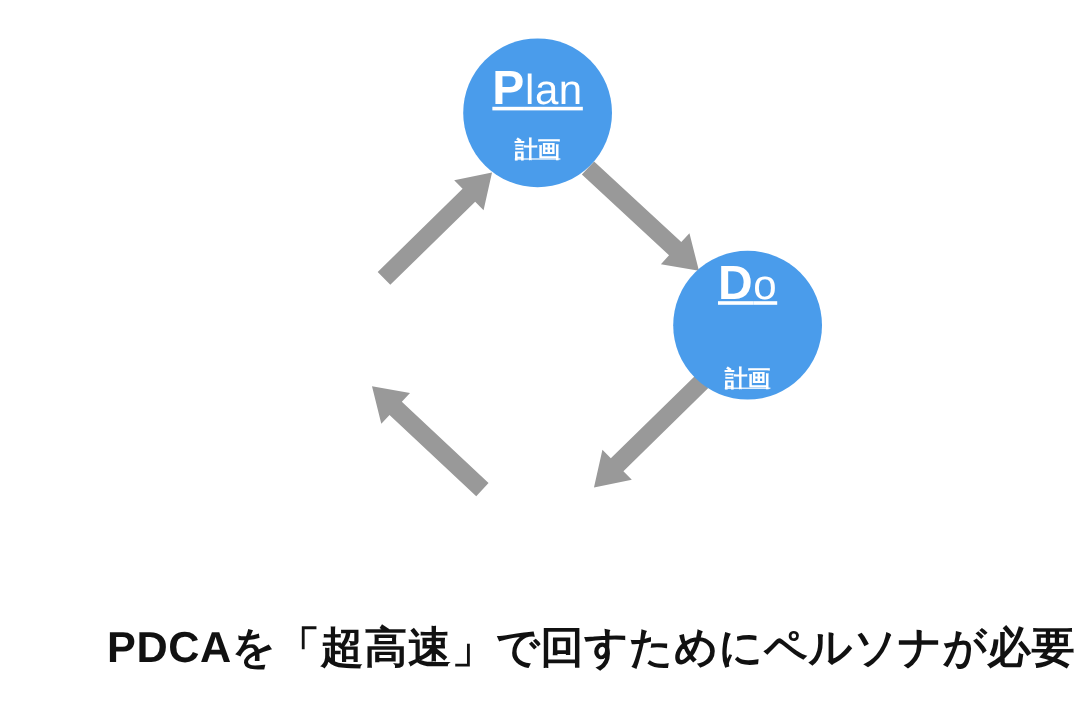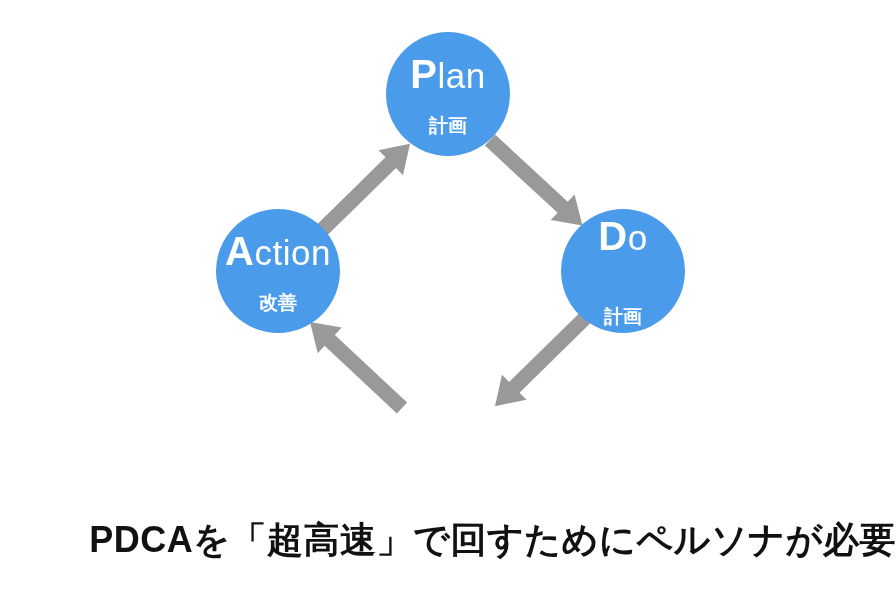--- a/index.html
+++ b/index.html
@@ -23,20 +23,21 @@
   .arrow{fill:var(--arrow-color);}
   .node{
     position:absolute;z-index:2;
     width:124px;height:124px;
     border-radius:50%;
     background:var(--node-color);
     color:var(--node-text-color);
     display:flex;flex-direction:column;
     align-items:center;justify-content:center;
     text-align:center;
+    text-decoration:underline;
   }
   .node .label{
     font-size:35px;font-weight:400;line-height:1;
     white-space:nowrap;letter-spacing:0.5px;
   }
   .node .label .initial{
     font-weight:700;font-size:40px;
   }
   .node .sub{
     font-size:19px;font-weight:700;
@@ -81,20 +82,16 @@
     <div class="label"><span class="initial">P</span><span>lan</span></div>
     <div class="sub">計画</div>
   </div>
 
   <div class="node node-do">
     <div class="label"><span class="initial">D</span><span>o</span></div>
     <div class="sub">計画</div>
   </div>
 
 
-  <div class="node node-action">
-    <div class="label"><span class="initial">A</span><span>ction</span></div>
-    <div class="sub">改善</div>
-  </div>
 
   <div class="caption">PDCAを「超高速」で回すためにペルソナが必要</div>
 
 </div>
 
 </body></html>

